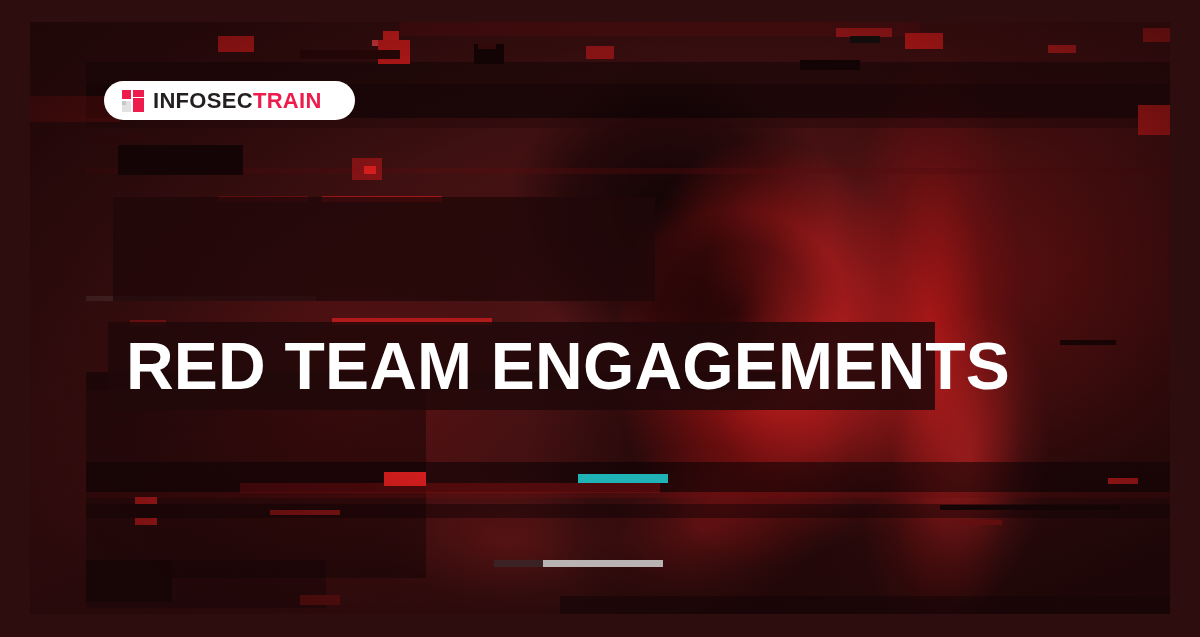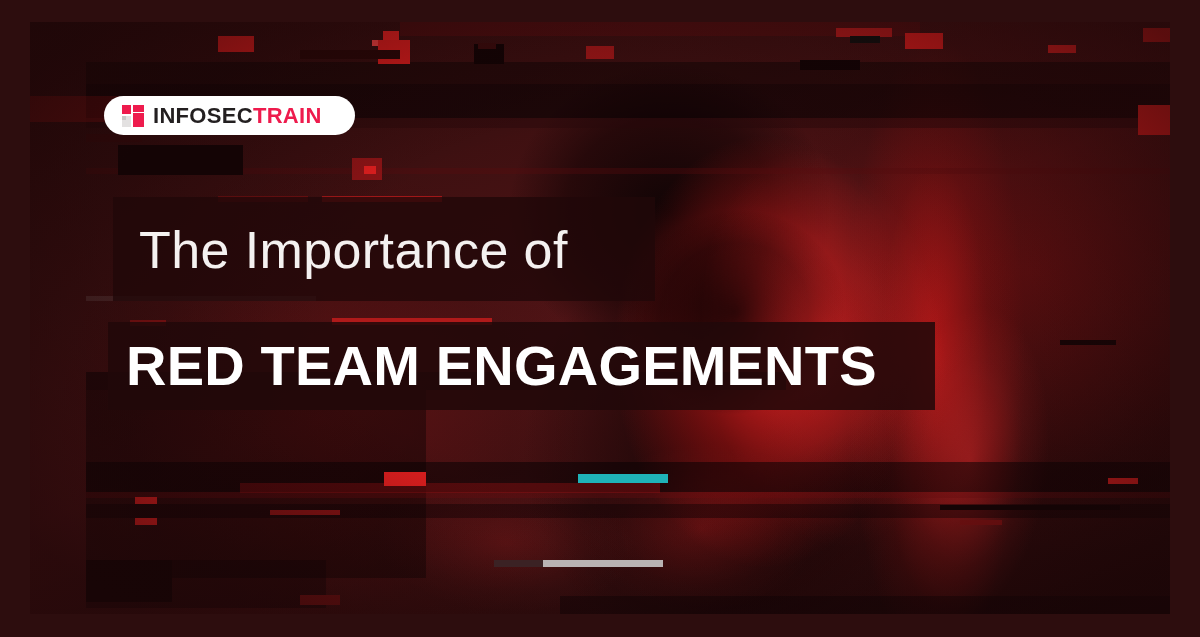--- a/index.html
+++ b/index.html
@@ -129,21 +129,21 @@
     letter-spacing: 0.4px;
     line-height: 90px;
     white-space: nowrap;
   }
   #headline {
     position: absolute;
     left: 126px; top: 329px;
     z-index: 8;
     color: #ffffff;
     font-family: "Liberation Sans", sans-serif;
-    font-size: 56px;
+    font-size: 66px;
     font-weight: 700;
     letter-spacing: 0.2px;
     line-height: 74px;
     white-space: nowrap;
   }
   #footer-text {
     position: absolute;
     left: 105px; top: 529px;
     z-index: 8;
     color: #f2eeee;
@@ -151,21 +151,21 @@
     font-size: 16px;
     font-weight: 400;
     letter-spacing: 0.2px;
     white-space: nowrap;
   }
   #footer-text .sep { padding: 0 7px; color: #e8e2e2; }
 
   
   #logo-pill {
     position: absolute;
-    left: 104px; top: 96px;
+    left: 104px; top: 81px;
     width: 251px; height: 39px;
     background: #ffffff;
     border-radius: 20px;
     z-index: 9;
     display: flex;
     align-items: center;
     padding-left: 18px;
     box-sizing: border-box;
   }
   #logo-mark {
@@ -287,17 +287,16 @@
         <i class="lm-tr"></i>
         <i class="lm-tr2"></i>
         <i class="lm-bl"></i>
         <i class="lm-dot"></i>
     </span>
     <span id="logo-word">
       <span class="lw-dark">INFOSEC</span><span class="lw-red">TRAIN</span>
     </span>
   </div>
 
-  <div id="subtitle">The Importance of</div>
   <div id="headline">RED TEAM ENGAGEMENTS</div>
 
 
 </div>
 
 </body></html>

